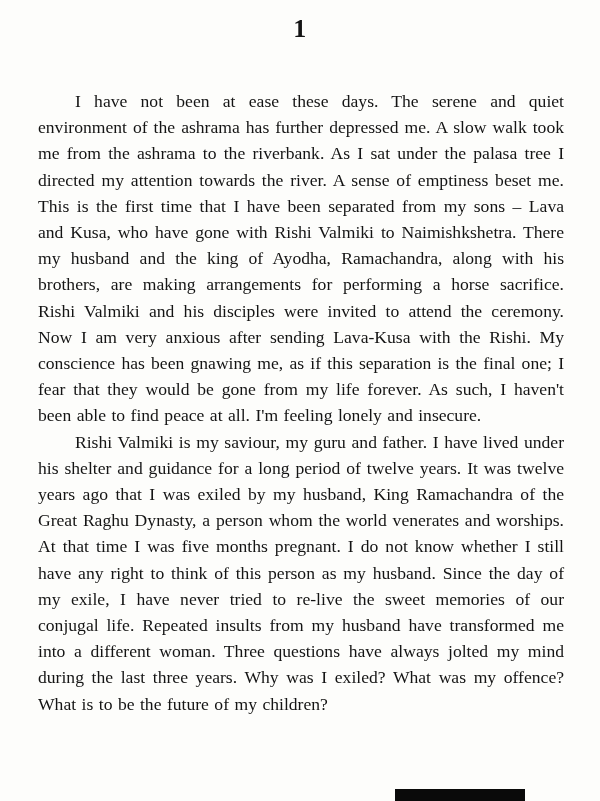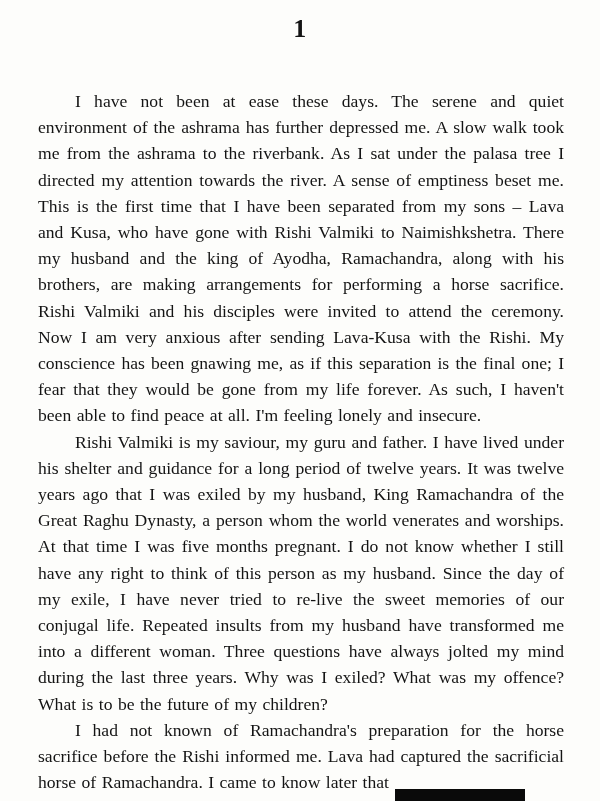--- a/index.html
+++ b/index.html
@@ -51,17 +51,16 @@
 </style>
 </head>
 <body>
 
 <div class="page">
   <h1 class="page-number">1</h1>
 
   <div class="text-block">
     <p>I have not been at ease these days. The serene and quiet environment of the ashrama has further depressed me. A slow walk took me from the ashrama to the riverbank. As I sat under the palasa tree I directed my attention towards the river. A sense of emptiness beset me. This is the first time that I have been separated from my sons – Lava and Kusa, who have gone with Rishi Valmiki to Naimishkshetra. There my husband and the king of Ayodha, Ramachandra, along with his brothers, are making arrangements for performing a horse sacrifice. Rishi Valmiki and his disciples were invited to attend the ceremony. Now I am very anxious after sending Lava-Kusa with the Rishi. My conscience has been gnawing me, as if this separation is the final one; I fear that they would be gone from my life forever. As such, I haven't been able to find peace at all. I'm feeling lonely and insecure.</p>
     <p>Rishi Valmiki is my saviour, my guru and father. I have lived under his shelter and guidance for a long period of twelve years. It was twelve years ago that I was exiled by my husband, King Ramachandra of the Great Raghu Dynasty, a person whom the world venerates and worships. At that time I was five months pregnant. I do not know whether I still have any right to think of this person as my husband. Since the day of my exile, I have never tried to re-live the sweet memories of our conjugal life. Repeated insults from my husband have transformed me into a different woman. Three questions have always jolted my mind during the last three years. Why was I exiled? What was my offence? What is to be the future of my children?</p>
-    <p>I had not known of Ramachandra's preparation for the horse sacrifice before the Rishi informed me. Lava had captured the sacrificial horse of Ramachandra. I came to know later that</p>
   </div>
 
   <div class="corner-mark"></div>
 </div>
 
 </body></html>

